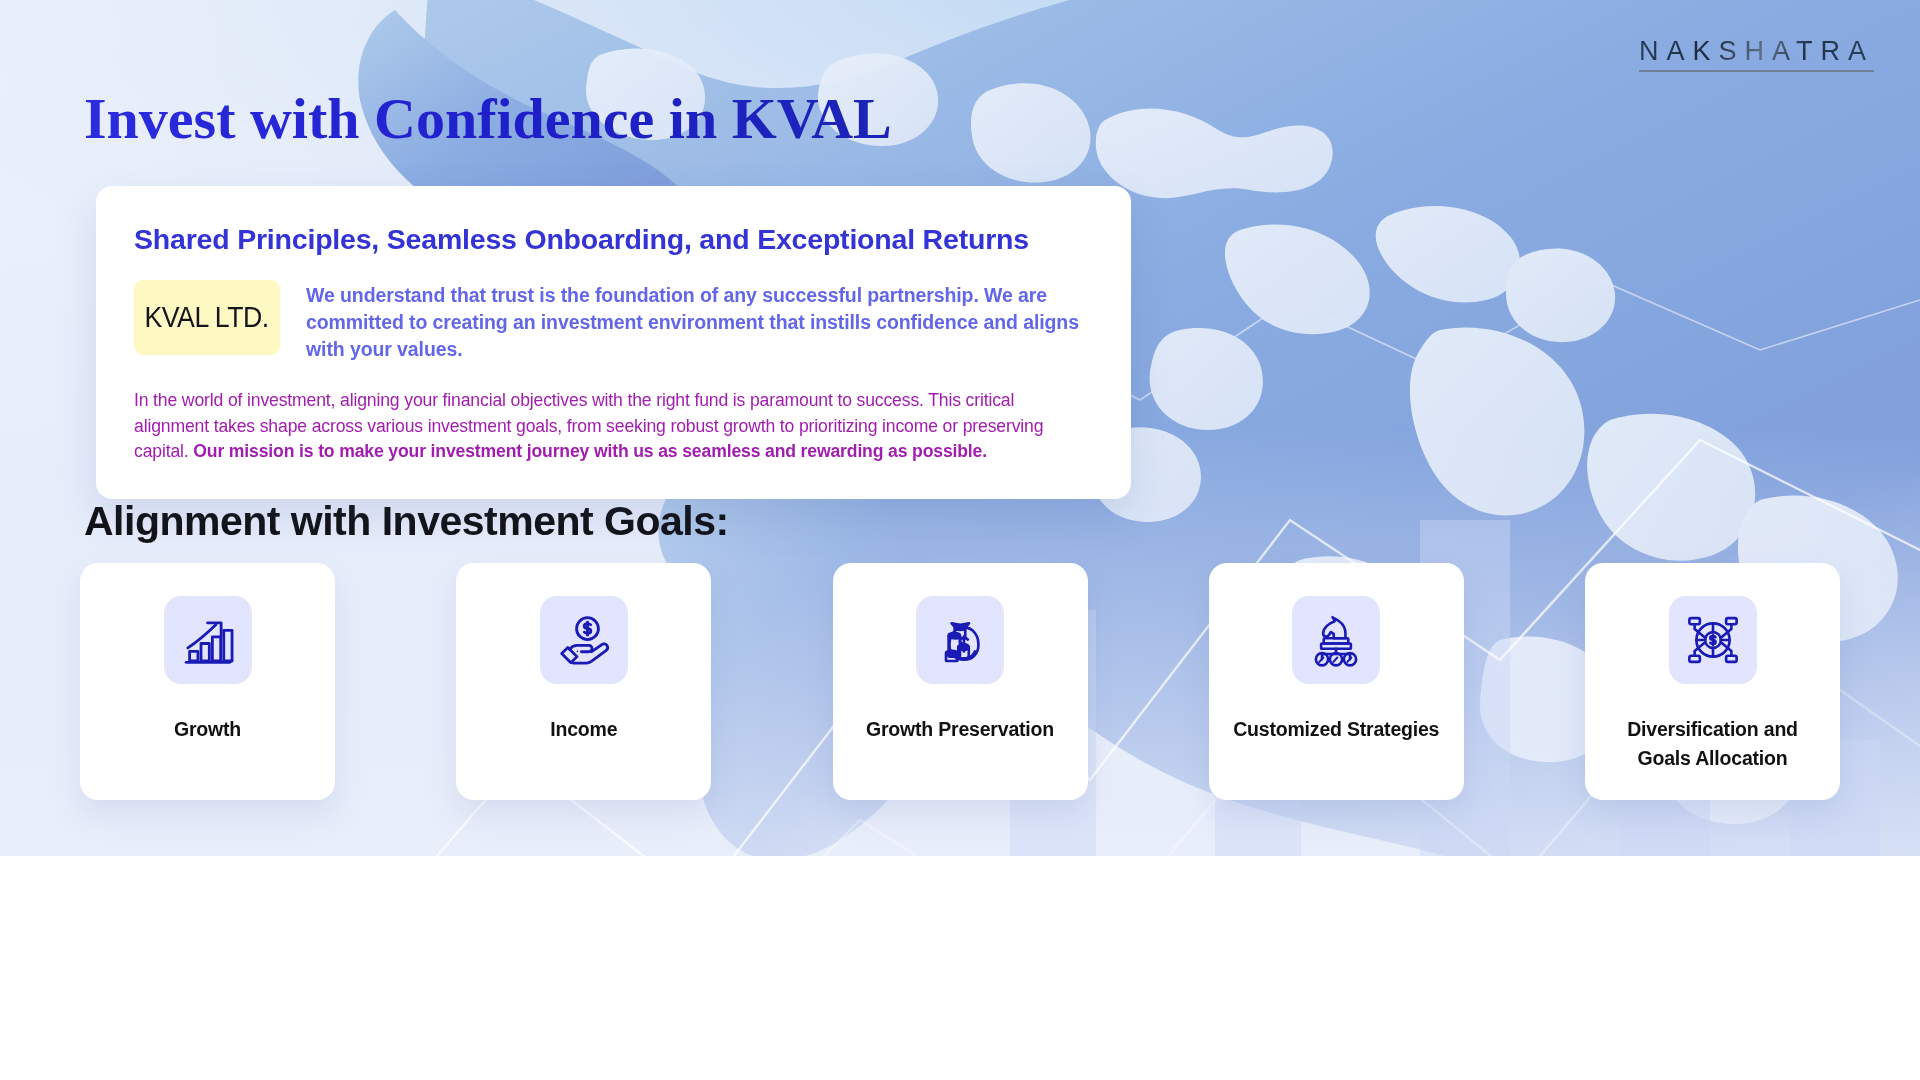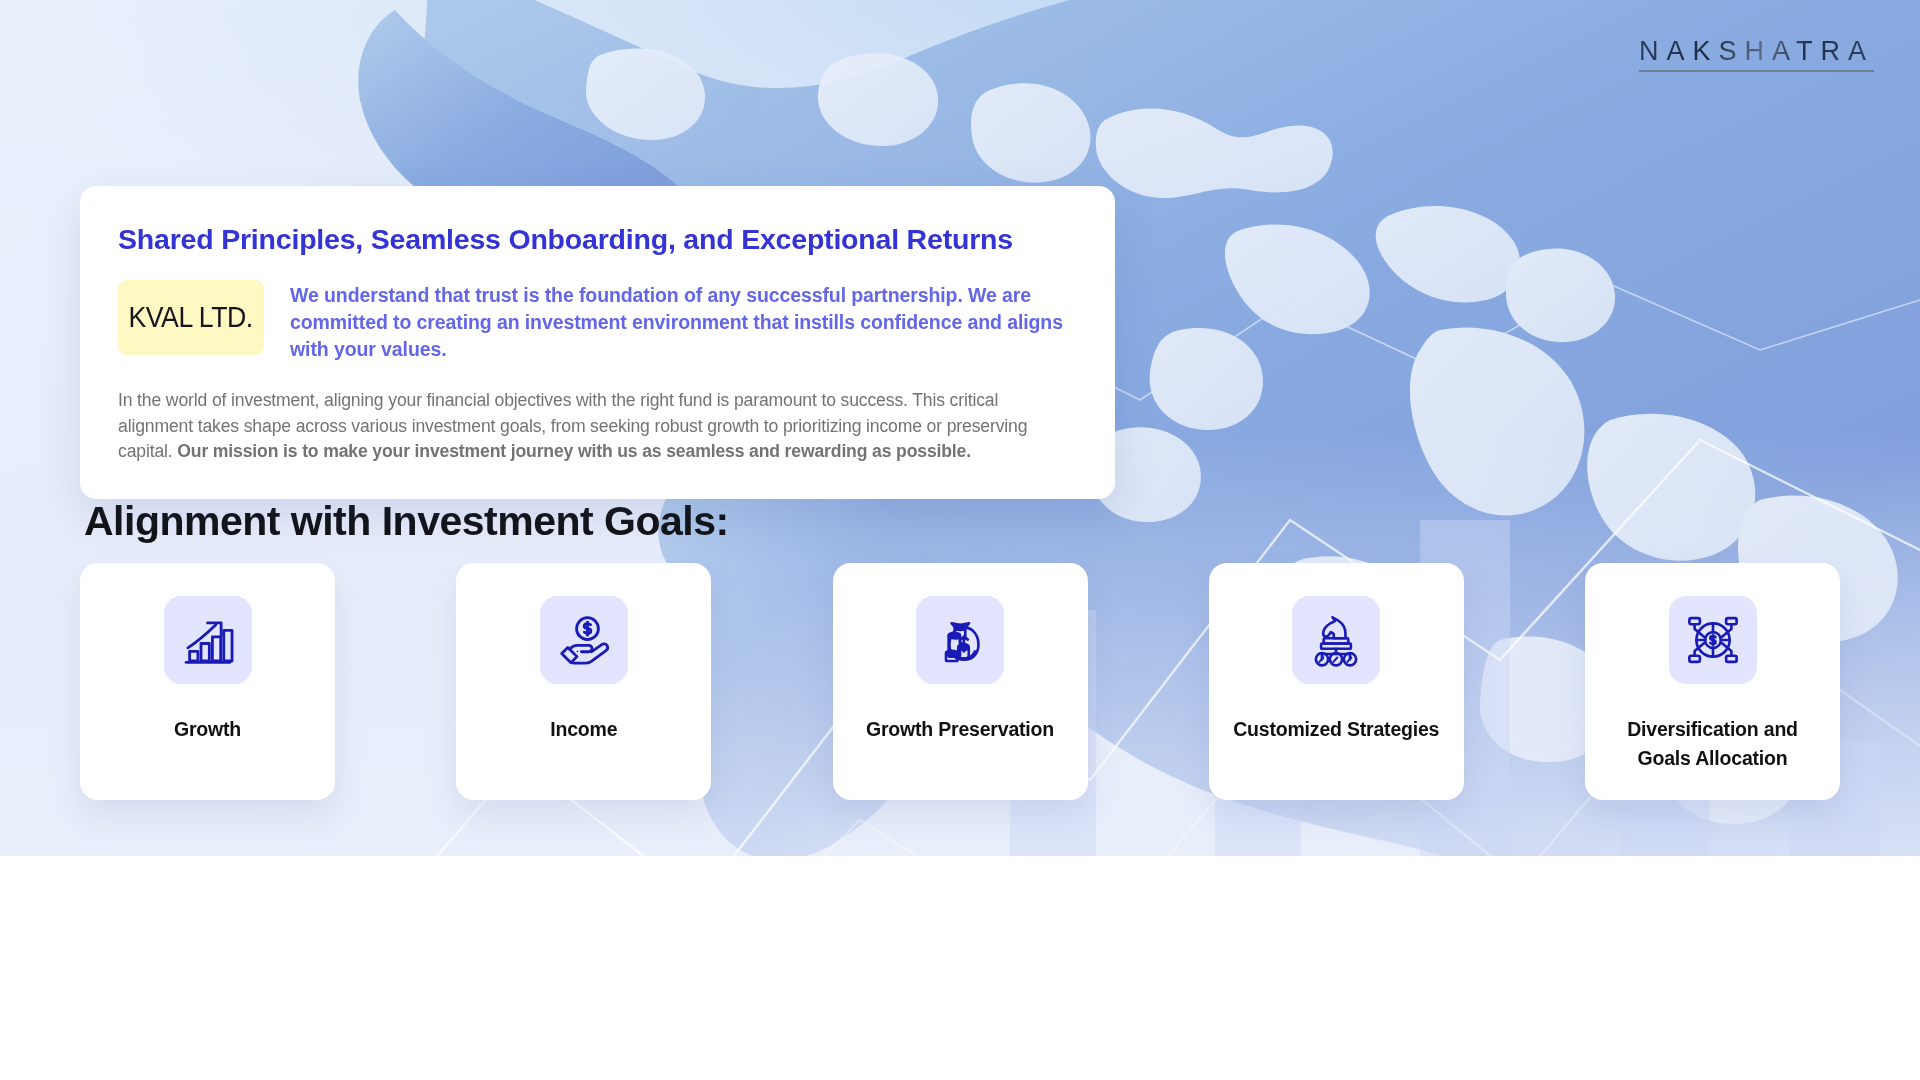--- a/index.html
+++ b/index.html
@@ -85,21 +85,21 @@
     background-clip: text;
     color: transparent;
     white-space: nowrap;
     letter-spacing: 0px;
     z-index: 10;
   }
 
   
   .card {
     position: absolute;
-    left: 80px;
+    left: 96px;
     top: 186px;
     width: 1035px;
     background: #ffffff;
     border-radius: 16px;
     box-shadow: 0 18px 42px rgba(70,92,160,0.16);
     padding: 36px 38px 34px 38px;
     z-index: 11;
   }
 
   .card-title {
@@ -142,21 +142,21 @@
     line-height: 1.38;
     font-weight: 700;
     color: #6366e8;
     letter-spacing: -0.1px;
     padding-top: 2px;
   }
 
   .body-copy {
     font-size: 17.6px;
     line-height: 1.46;
-    color: #737373;
+    color: #a21caf;
     letter-spacing: -0.15px;
   }
   .body-copy b { font-weight: 700; }
 
   
   .section-heading {
     position: absolute;
     left: 84px;
     top: 498px;
     font-size: 41px;
@@ -348,20 +348,21 @@
       <g stroke="#dfe8fa" stroke-width="1.6" fill="none" opacity="0.7">
         <polyline points="860,420 1000,330 1140,400 1290,300 1440,370 1600,280 1760,350 1920,300"></polyline>
       </g>
     </svg>
   </div>
 
   <div class="brand">
     <span class="brand-word">NAKSHATRA</span>
   </div>
 
+  <h1 class="headline">Invest with Confidence in KVAL</h1>
 
   <div class="card">
     <div class="card-title">Shared Principles, Seamless Onboarding, and Exceptional Returns</div>
 
     <div class="card-mid">
       <div class="logo-box">
         <span class="logo-text">KVAL LTD.</span>
       </div>
       <div class="lede">We understand that trust is the foundation of any successful partnership. We are committed to creating an investment environment that instills confidence and aligns with your values.</div>
     </div>

